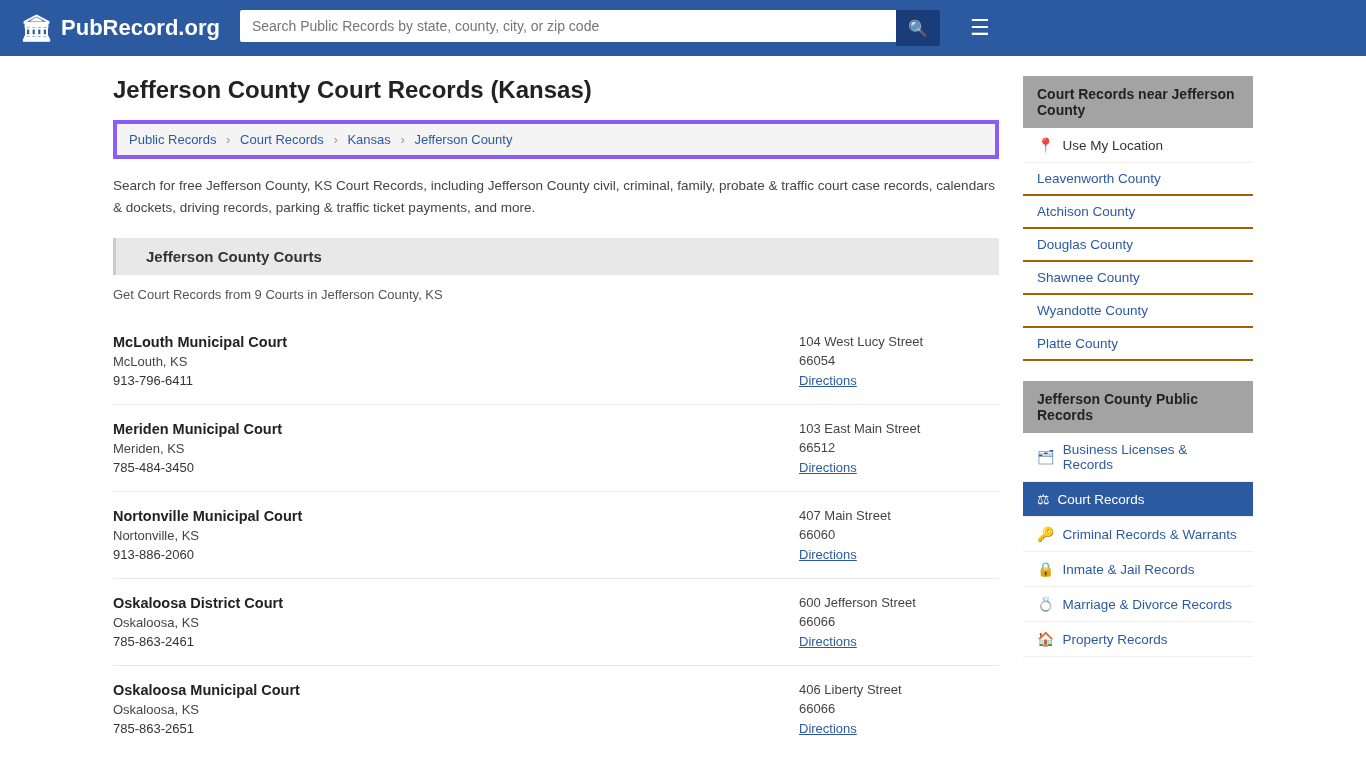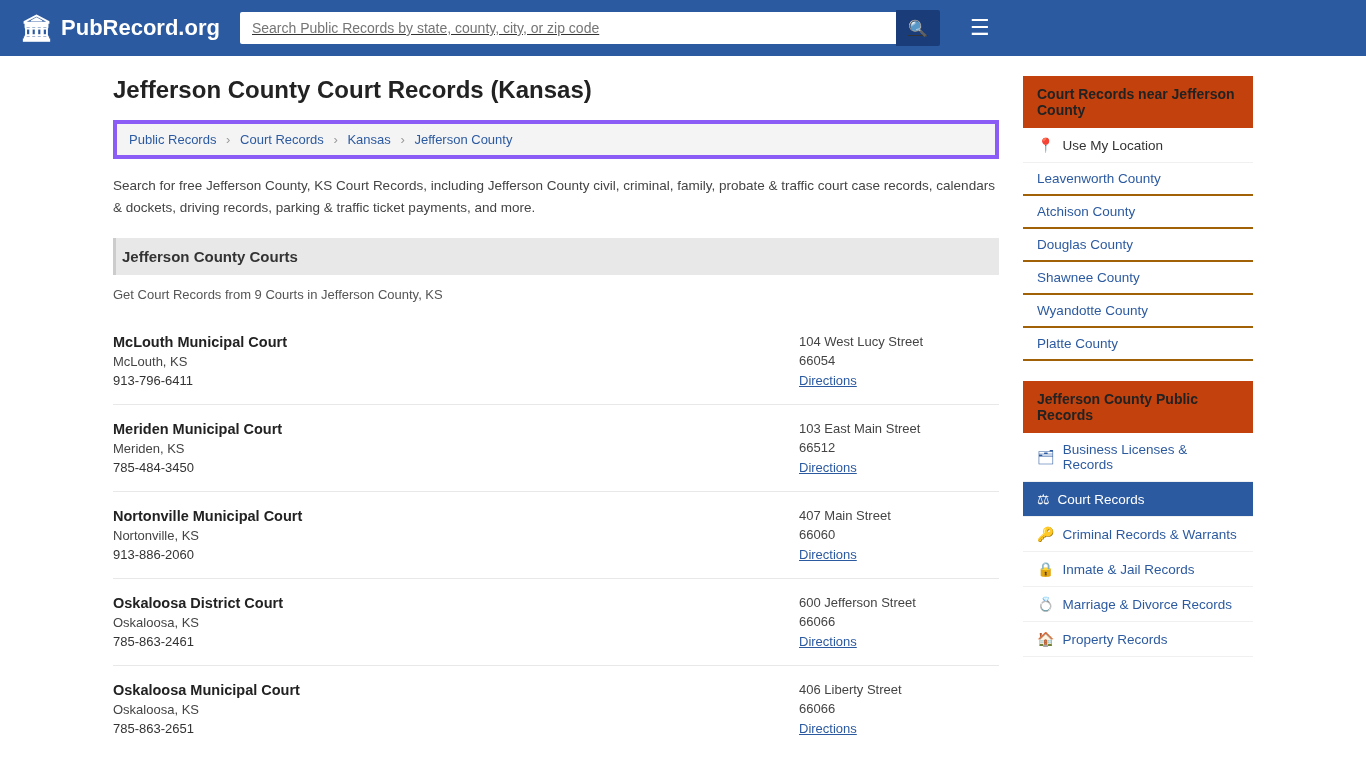--- a/index.html
+++ b/index.html
@@ -21,23 +21,22 @@
       font-size: 22px;
       font-weight: bold;
       white-space: nowrap;
     }
     .logo-icon {
       font-size: 26px;
     }
     .search-area {
       flex: 1;
       display: flex;
-      align-items: center;
+      align-items: flex-start;
       max-width: 700px;
-      text-decoration: underline;
     }
     .search-input {
       width: 100%;
       padding: 8px 12px;
       font-size: 14px;
       border: none;
       outline: none;
       border-radius: 2px 0 0 2px;
     }
     .search-btn {
@@ -106,21 +105,21 @@
     .description {
       font-size: 13.5px;
       color: #444;
       line-height: 1.6;
       margin-bottom: 20px;
     }
 
     
     .section-heading {
       background: #e8e8e8;
-      padding: 10px 6px;
+      padding: 10px 30px;
       font-weight: bold;
       font-size: 15px;
       margin-bottom: 12px;
       border-left: 3px solid #ccc;
     }
 
     .section-subtext {
       font-size: 13px;
       color: #555;
       margin-bottom: 16px;
@@ -173,21 +172,21 @@
       text-decoration: underline;
       font-size: 13px;
       cursor: pointer;
     }
 
     
     .sidebar-section {
       margin-bottom: 20px;
     }
     .sidebar-title {
-      background: #c2410c;
+      background: #a3a3a3;
       padding: 10px 14px;
       font-weight: bold;
       font-size: 14px;
       color: #222;
       margin-bottom: 0;
     }
     .sidebar-item {
       display: flex;
       align-items: center;
       gap: 8px;

